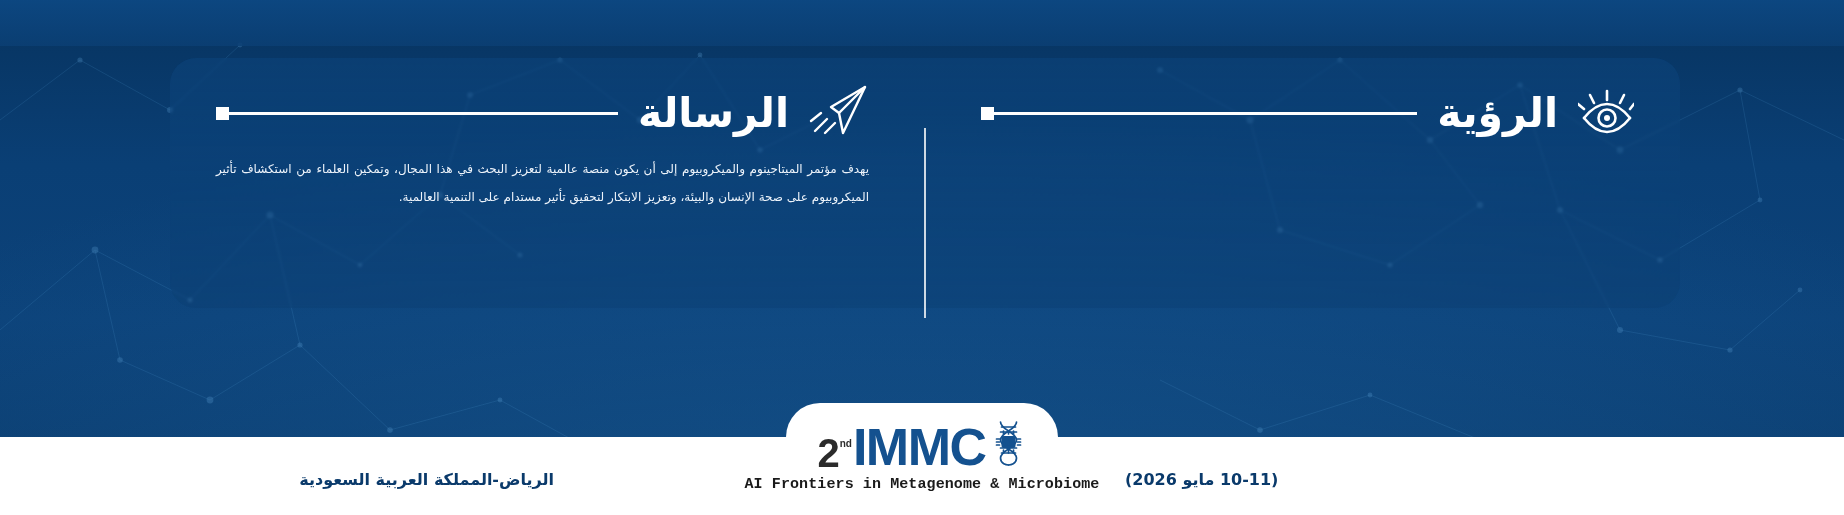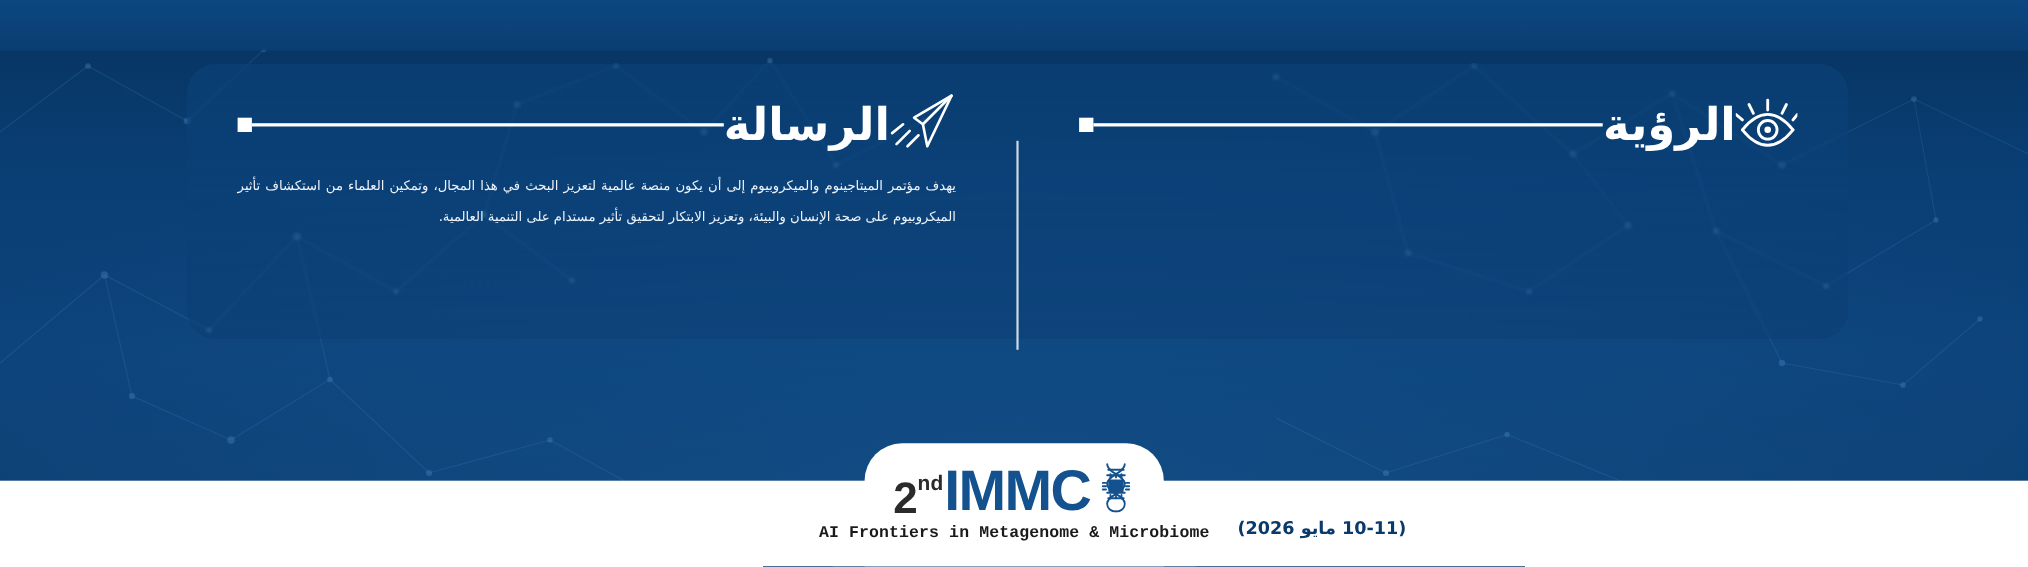--- a/index.html
+++ b/index.html
@@ -35,21 +35,21 @@
   }
   .col{ flex:1 1 0; padding:26px 46px 10px; position:relative; }
   .col.vision{ order:1;margin-left:20px; }
   .col.mission{ order:2; }
   #vdivider{
     position:absolute; right:50%; top:70px; width:2px; height:190px;
     background:rgba(255,255,255,.80); transform:translateX(1px);
   }
 
   
-  .head{ display:flex; align-items:center; gap:0; height:58px; }
+  .head{ display:flex; align-items:center; gap:20px; height:58px; }
   .head .ico{ flex:0 0 auto; color:#fff; display:block; }
   .head .htxt{
     color:#ffffff; font-size:41px; font-weight:700; line-height:1;
     letter-spacing:0; white-space:nowrap;
   }
   .rule{ flex:1 1 auto; display:flex; align-items:center; min-width:40px; }
   .rule .line{ flex:1 1 auto; height:3px; background:#fff; }
   .rule .sq{ flex:0 0 auto; width:13px; height:13px; background:#fff; }
 
   
@@ -90,21 +90,21 @@
   }
 
   #logo{
     position:absolute; left:50%; transform:translateX(-50%);
     bottom:22px; display:flex; flex-direction:column; align-items:center;
     z-index:4;
   }
   #logo .lrow{ display:flex; align-items:flex-end; gap:3px; direction:ltr; }
   #logo .num{ font-size:40px; font-weight:800; color:#2b2b2b; line-height:.9;
               font-family:"Liberation Sans",sans-serif; letter-spacing:-1px; }
-  #logo .ord{ font-size:19px; font-weight:800; color:#2b2b2b; line-height:1;
+  #logo .ord{ font-size:10px; font-weight:800; color:#2b2b2b; line-height:1;
               position:relative; top:-22px; left:-2px;
               font-family:"Liberation Sans",sans-serif; }
   #logo .immc{ font-size:52px; font-weight:800; color:#14518f; line-height:.9;
                letter-spacing:-1.5px; font-family:"Liberation Sans",sans-serif; margin-left:-4px;}
   #logo .tag{ font-size:15px; font-weight:700; color:#1a1a1a; margin-top:5px;
               direction:ltr; letter-spacing:.1px; font-family:Liberation Mono, monospace; }
   #logo .dna{ margin-left:2px; margin-bottom:1px; }
 
   .fside{
     position:absolute; bottom:26px; color:#0a3a6b;
@@ -252,13 +252,14 @@
                    M13,30 L13,33 M18,30 L18,33 M23,30 L23,33
                    M9,19 L6,19 M9,22 L6,22 M9,25 L6,25
                    M27,19 L30,19 M27,22 L30,22 M27,25 L30,25"></path>
         </svg>
       </span>
     </div>
     <div class="tag">AI Frontiers in Metagenome &amp; Microbiome</div>
   </div>
 
   <div class="fside" id="fdate">(10-11 مايو 2026)</div>
+  <div class="fside" id="floc">الرياض-المملكة العربية السعودية</div>
 </div>
 
 </body></html>

